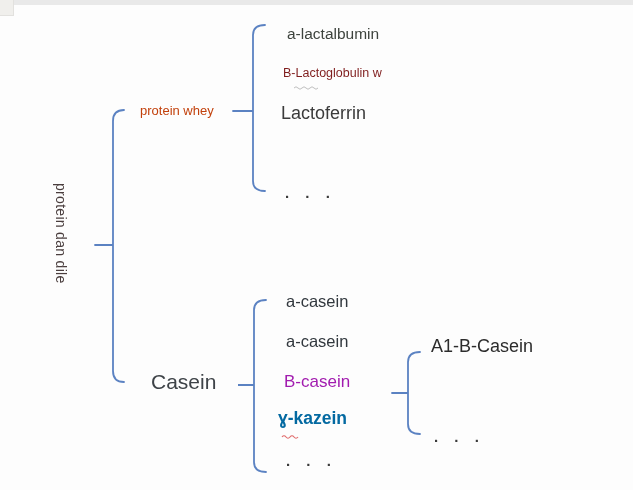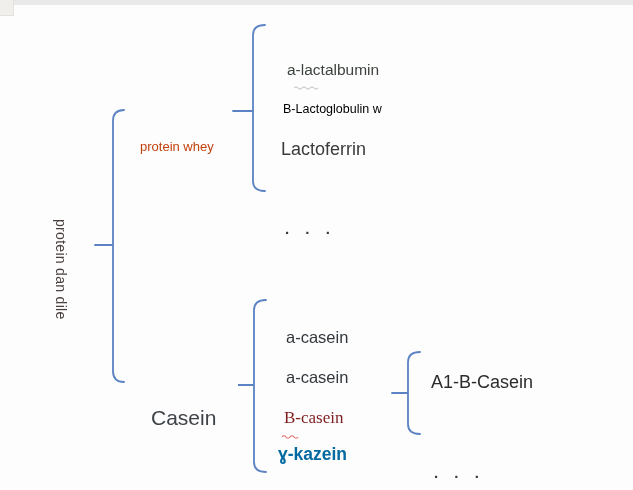--- a/index.html
+++ b/index.html
@@ -5,41 +5,41 @@
   html,body{margin:0;padding:0;background:#ffffff;}
   .canvas{
     position:relative;
     width:633px;height:490px;
     background:#fdfdfd;
     overflow:hidden;
     font-family:"Liberation Sans", sans-serif;
   }
   .top-strip{position:absolute;left:0;top:0;width:633px;height:5px;background:#e9e9e9;}
   .corner-box{position:absolute;left:0;top:0;width:13px;height:15px;background:#f0efec;border-right:1px solid #e2e1de;border-bottom:1px solid #e2e1de;}
-  .lbl{position:absolute;white-space:nowrap;color:#3f4245;margin-top:36px;}
+  .lbl{position:absolute;white-space:nowrap;color:#3f4245;}
   
   .root-label{
     left:53px;top:183px;height:150px;
     writing-mode:vertical-rl;
     font-size:14px;color:#4a3e3e;letter-spacing:0.3px;
   }
   
   .whey-label{left:140px;top:103px;font-size:13px;color:#c2410c;}
   .casein-label{left:151px;top:370px;font-size:21px;color:#3e4348;}
   
   .w0{left:287px;top:25px;font-size:15.5px;color:#3d433d;}
-  .w1{left:283px;top:66px;font-size:12.5px;color:#000000;}
+  .w1{left:283px;top:66px;font-size:12.5px;color:#7f1d1d;}
   .w2{left:281px;top:103px;font-size:18px;color:#3b3b3b;}
   .w3{left:281px;top:143px;font-size:13px;color:#4a4a4a;}
   .dots{font-size:15px;font-weight:700;color:#3a3a3a;letter-spacing:6px;}
   .w4{left:285px;top:184px;}
   
   .c0{left:286px;top:292px;font-size:16.5px;color:#32383e;}
   .c1{left:286px;top:332px;font-size:16.5px;color:#32383e;}
-  .c2{left:284px;top:372px;font-size:17px;color:#7f1d1d;font-family:Liberation Serif, serif;}
+  .c2{left:284px;top:372px;font-size:17px;color:#a21caf;}
   .c3{left:278px;top:408px;font-size:17.5px;color:#0369a1;font-weight:bold;}
   .c4{left:286px;top:452px;}
   
   .v0{left:431px;top:336px;font-size:18px;color:#2c2c2c;}
   .v1{left:431px;top:387px;font-size:18px;color:#4e79c9;}
   .v2{left:434px;top:428px;}
   .brace{position:absolute;}
   .squig{position:absolute;}
 </style>
 </head>

